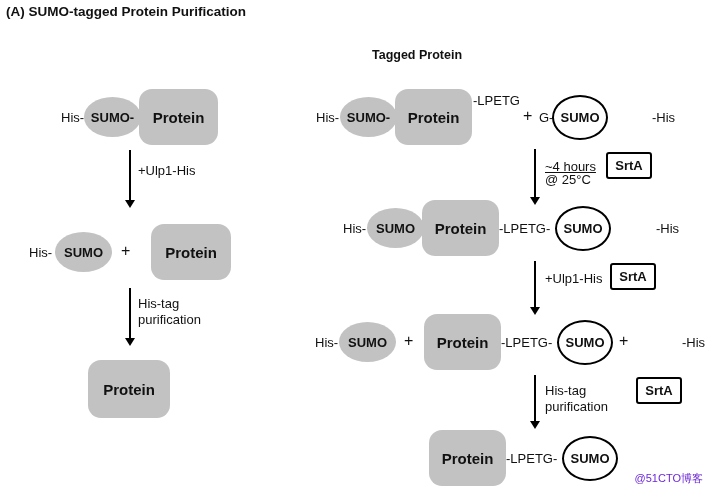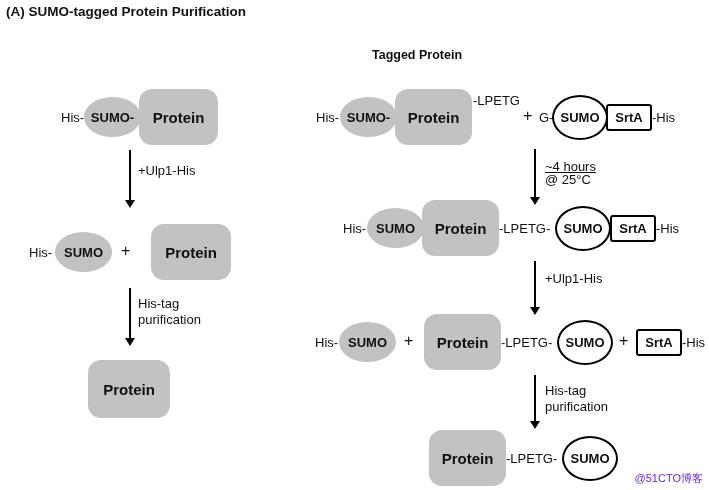--- a/index.html
+++ b/index.html
@@ -27,21 +27,21 @@
     font-size:15px;font-weight:bold;
   }
   .circle-white{
     background:#ffffff;border:2px solid #000;border-radius:50%;
     display:flex;align-items:center;justify-content:center;
     font-size:13px;font-weight:bold;box-sizing:border-box;
   }
   .rect-white{
     background:#ffffff;border:2px solid #000;border-radius:3px;
     display:flex;align-items:center;justify-content:center;
-    font-size:13px;font-weight:bold;box-sizing:border-box;
+    font-size:13px;font-weight:bold;box-sizing:border-box;margin-top:48px;
   }
   .arrow{width:10px;}
   .arrow .arrow-line{position:absolute;left:4px;top:0;width:2px;background:#000;}
   .arrow .arrow-head{
     position:absolute;left:0;width:0;height:0;
     border-left:5px solid transparent;border-right:5px solid transparent;
     border-top:8px solid #000;
   }
   .watermark{font-size:11px;color:#6d28d9;white-space:nowrap;}
 </style>

